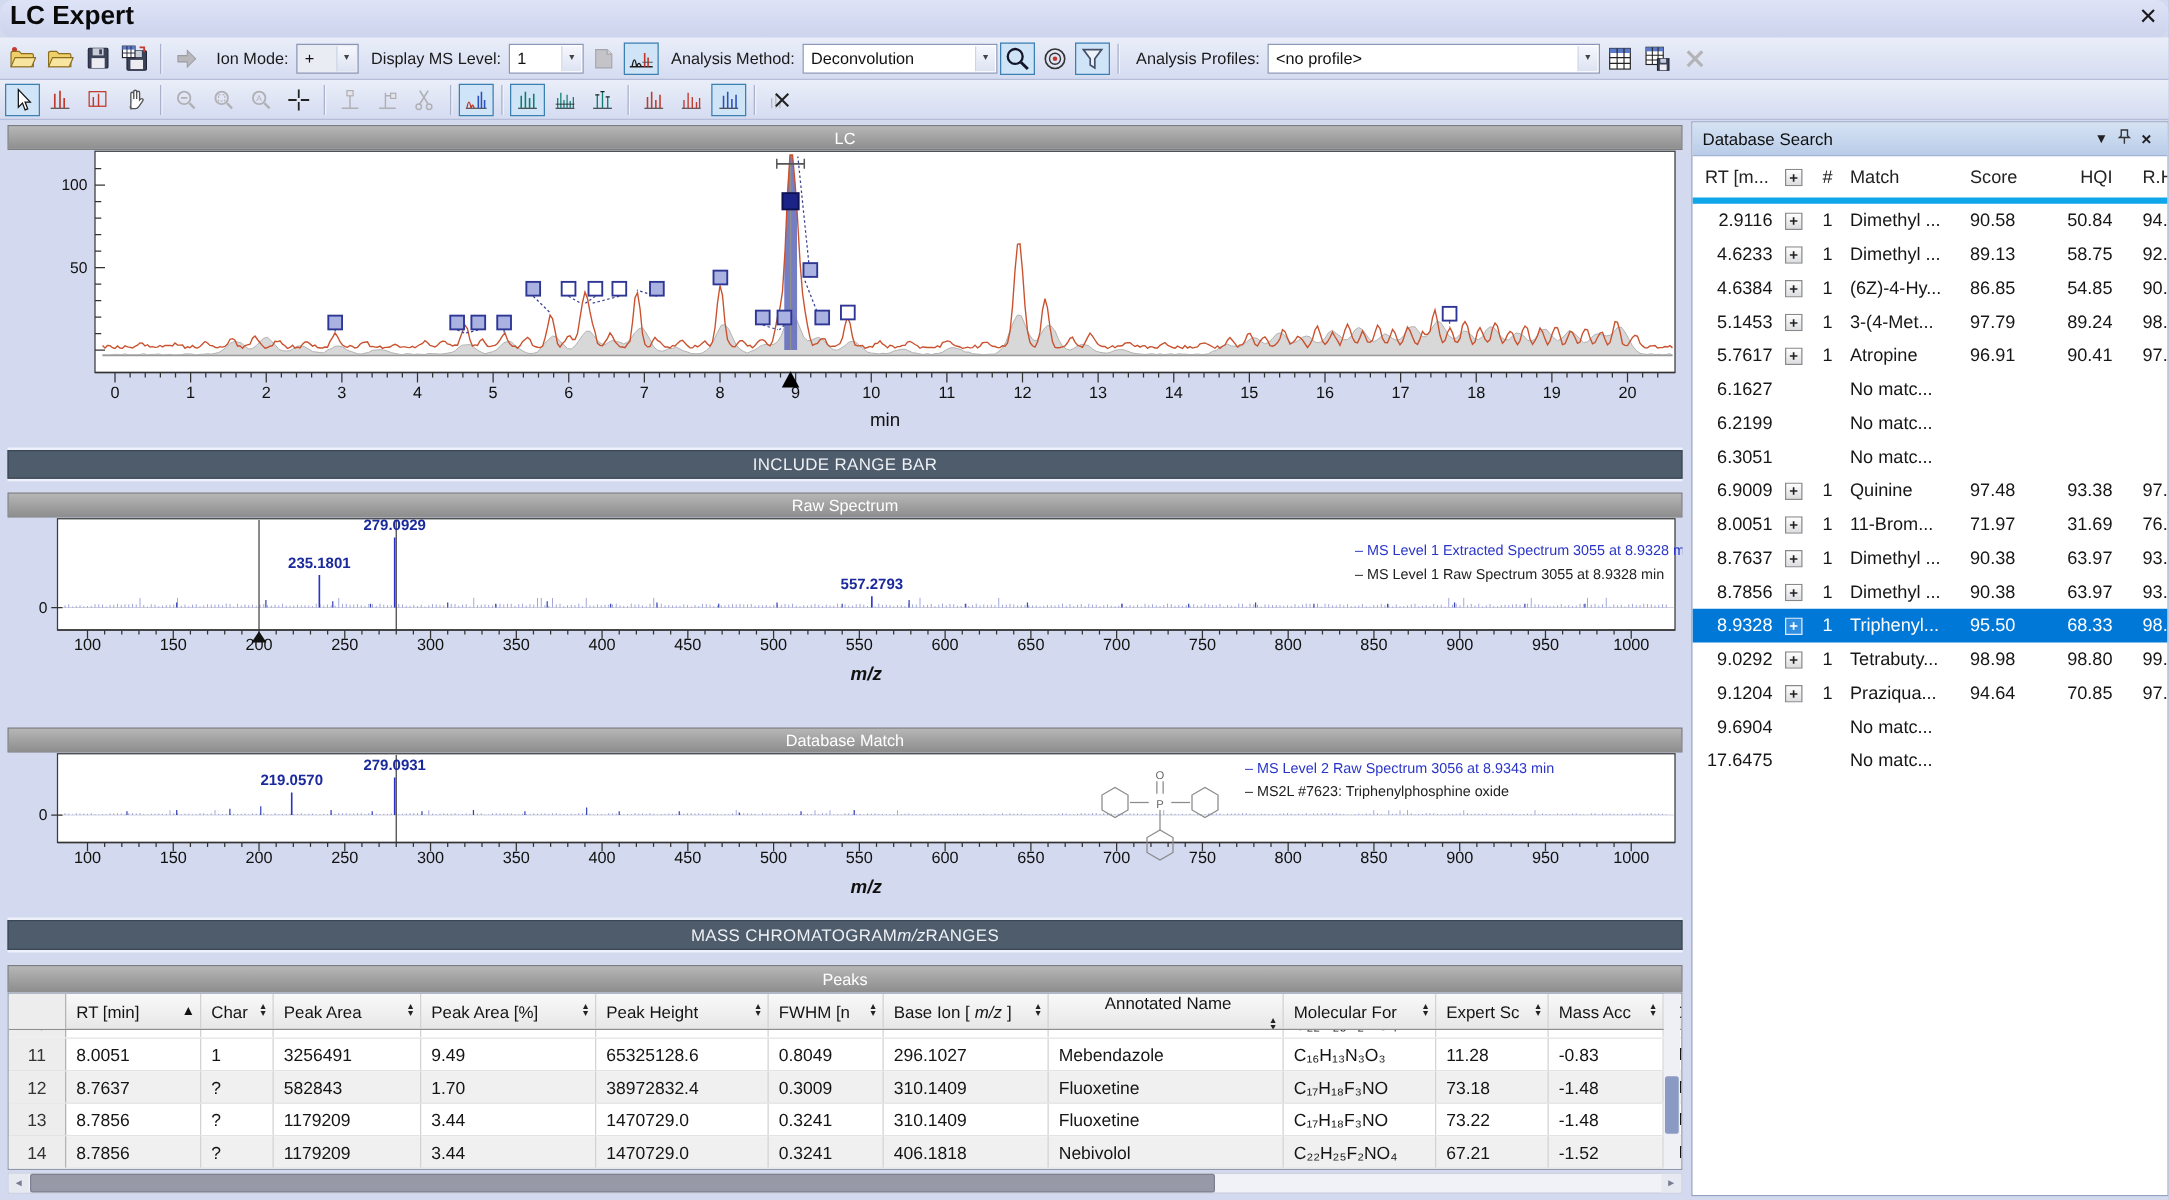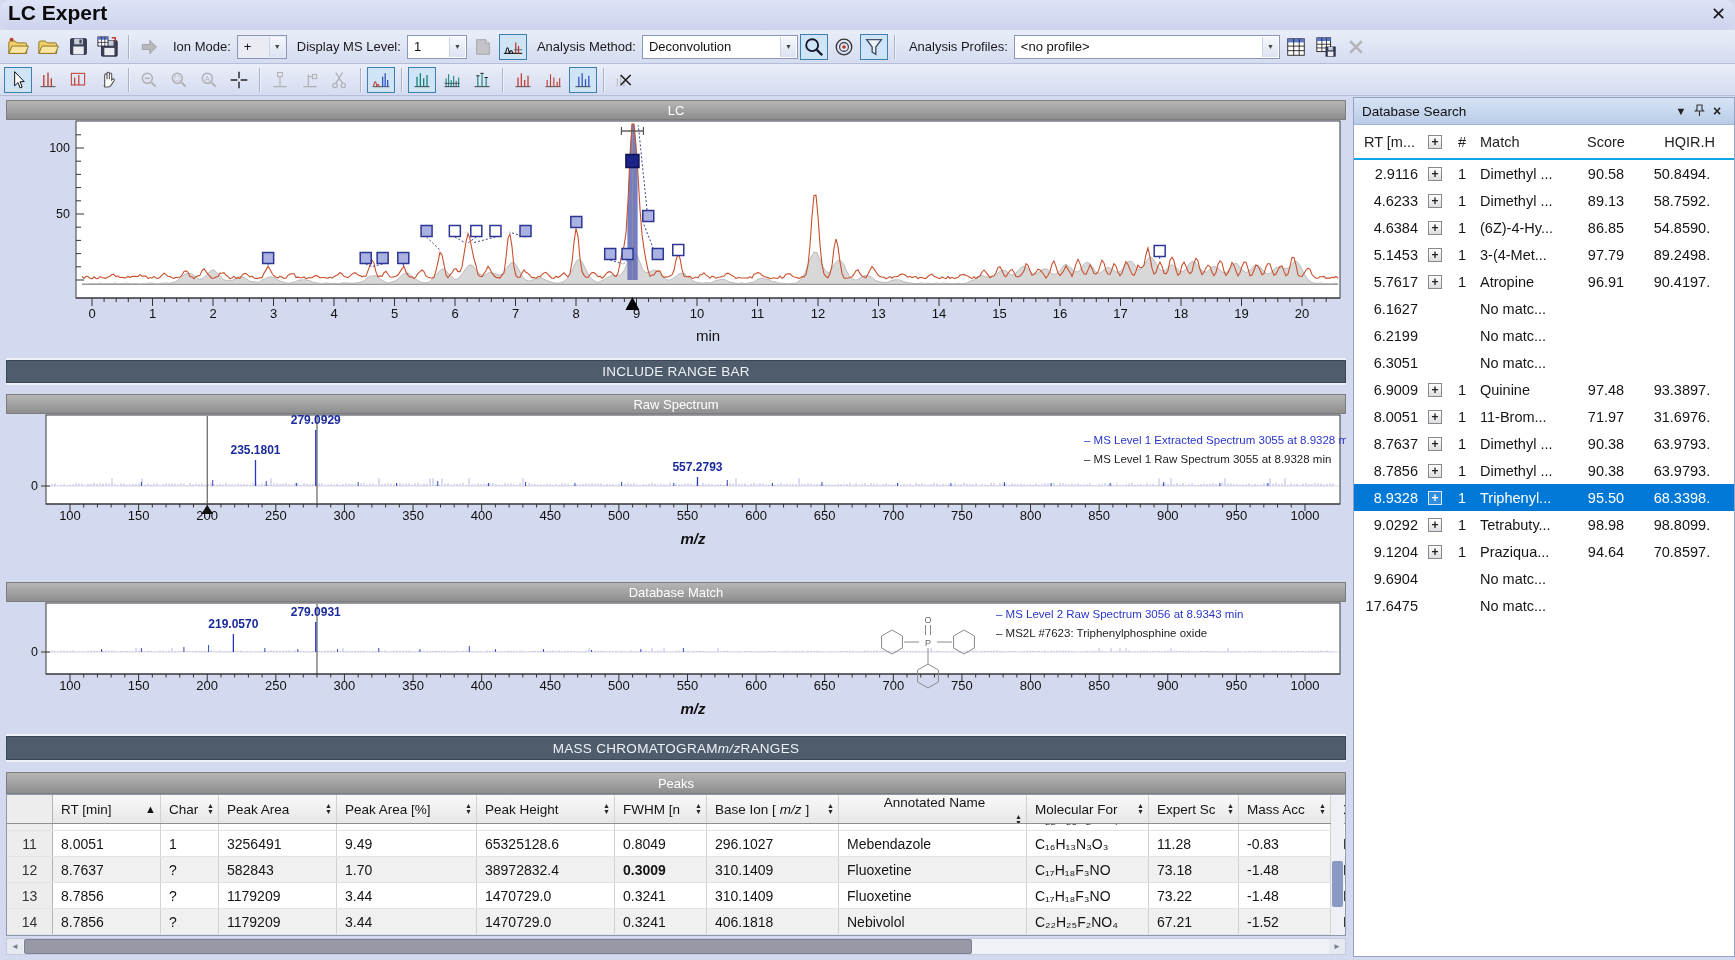--- a/index.html
+++ b/index.html
@@ -55,29 +55,29 @@
   #vscroll{position:absolute;left:1331px;top:795px;width:13px;height:140px;background:#eef0f6;}
   #vthumb{position:absolute;left:1px;top:66px;width:11px;height:46px;background:#8b9ac2;border-radius:2px;}
   
   #dbpanel{position:absolute;left:1353px;top:97px;width:382px;height:860px;background:#fff;
            border:1px solid #93a1c2;box-sizing:border-box;overflow:hidden;}
   #db-title{height:26px;background:linear-gradient(#d6e3f4,#b9cce8);display:flex;align-items:center;
             padding:0 8px;font-size:13.5px;color:#0f0f0f;border-bottom:1px solid #9fb4d4;}
   #db-title .spacer{flex:1;}
   .dbticon{width:18px;text-align:center;font-size:11px;color:#222;}
   .db-row{display:flex;height:27px;align-items:center;font-size:14.5px;color:#161616;}
-  .db-row.hdr{height:33px;font-size:14.5px;color:#222;border-bottom:2px solid #0ea5e9;}
+  .db-row.hdr{height:33px;font-size:14.5px;color:#222;border-bottom:5px solid #0ea5e9;}
   .dbc{white-space:nowrap;overflow:hidden;box-sizing:border-box;flex:none;}
   .db-rt{width:66px;text-align:right;padding-right:2px;}
   .db-exp{width:30px;display:flex;justify-content:center;}
   .db-n{width:24px;text-align:center;}
   .db-match{flex:1;padding-left:6px;text-align:left;}
-  .db-score{width:60px;text-align:center;}
+  .db-score{width:60px;text-align:left;}
   .db-hqi{width:54px;text-align:right;}
-  .db-rh{width:44px;text-align:left;padding-left:0;}
+  .db-rh{width:44px;text-align:left;padding-left:24px;}
   .db-row.sel{background:#0078d7;color:#fff;}
   .exp{width:14px;height:14px;border:1px solid #898989;background:linear-gradient(#fefefe,#dcdde0);
        font-size:12px;line-height:12px;text-align:center;color:#222;font-weight:bold;box-sizing:border-box;}
   .db-row.sel .exp{border-color:#dceaf9;background:#2f8de2;color:#fff;}
   .db-row.hdr .db-rt{text-align:left;padding-left:10px;}
 </style>
 </head>
 <body>
 
 <div id="app">
@@ -1001,21 +1001,21 @@
         </div>
         <div class="pcell" style="width: 118px;">
           <span>582843</span>
         </div>
         <div class="pcell" style="width: 140px;">
           <span>1.70</span>
         </div>
         <div class="pcell" style="width: 138px;">
           <span>38972832.4</span>
         </div>
-        <div class="pcell" style="width: 92px; font-weight: bold;">
+        <div class="pcell" style="width: 92px;">
           <span>0.3009</span>
         </div>
         <div class="pcell" style="width: 132px;">
           <span>310.1409</span>
         </div>
         <div class="pcell" style="width: 188px;">
           <span>Fluoxetine</span>
         </div>
         <div class="pcell" style="width: 122px;">
           <span>C₁₇H₁₈F₃NO</span>

